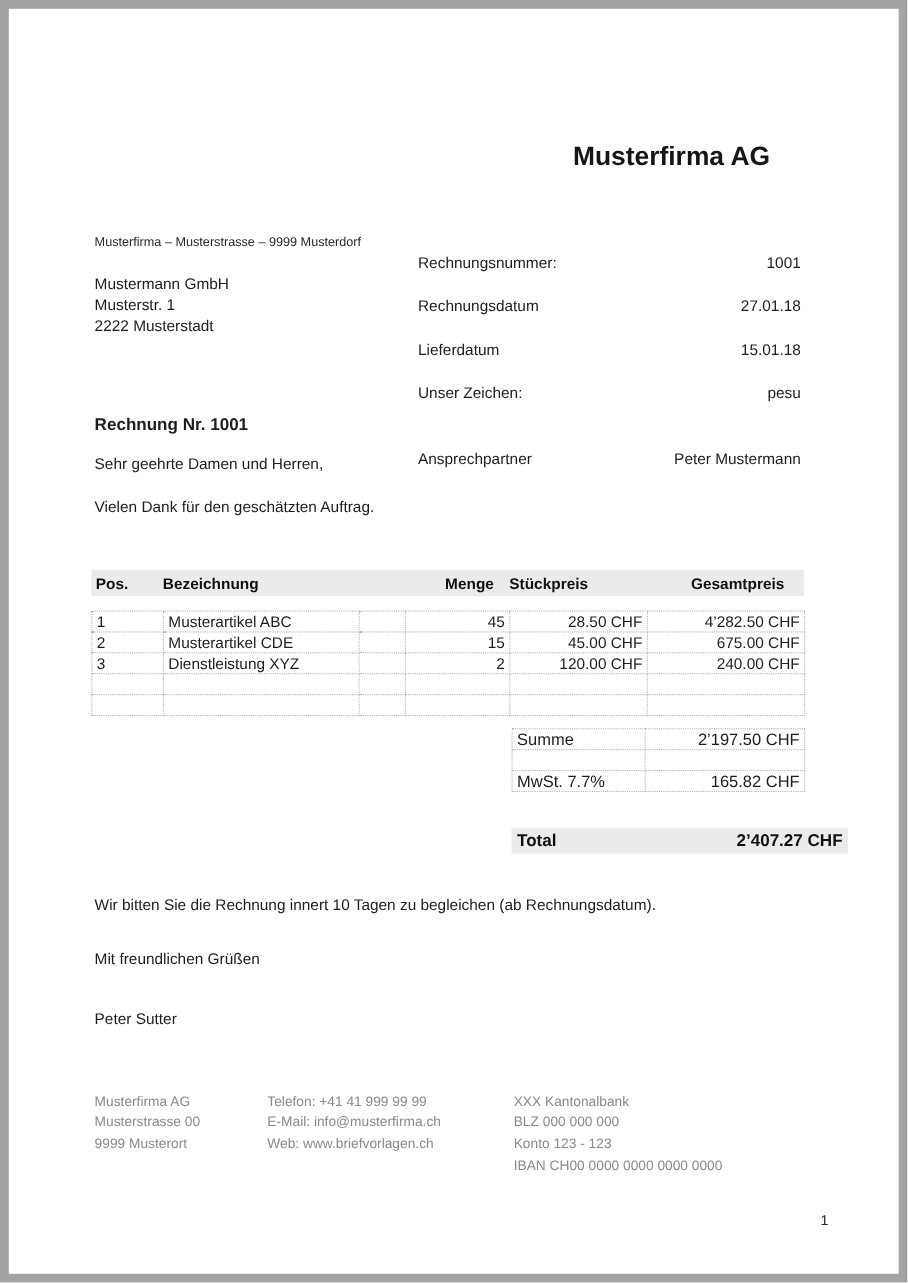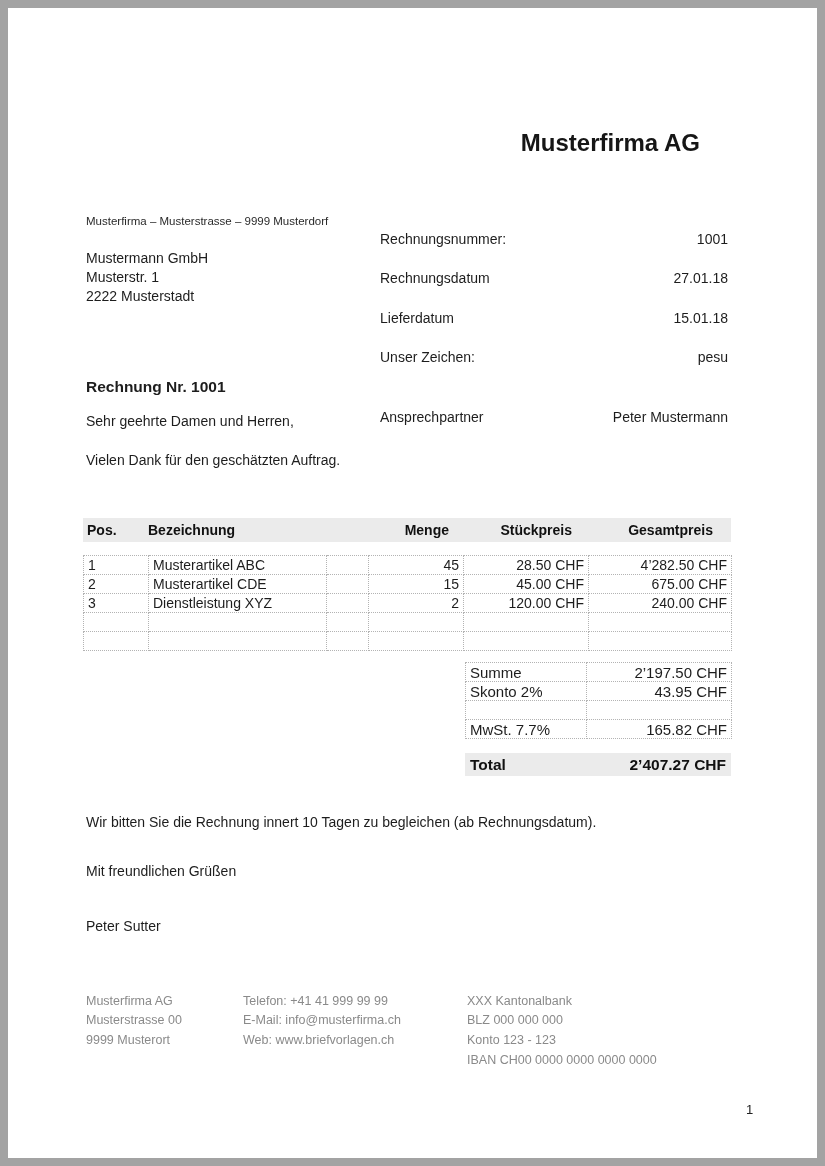--- a/index.html
+++ b/index.html
@@ -42,21 +42,21 @@
   
   .items-header {
     left: 75px; top: 510px; width: 648px; height: 24px;
     background: #ebebeb; display: flex; align-items: center;
     font-size: 14px; font-weight: bold; color: #111;
   }
   .ih-pos        { width: 65px;  padding-left: 4px; }
   .ih-name       { width: 178px; }
   .ih-spacer     { width: 42px; }
   .ih-qty        { width: 95px;  text-align: right; padding-right: 14px; }
-  .ih-unit       { width: 125px; text-align: right; padding-right: 16px; }
+  .ih-unit       { width: 125px; padding-right: 16px; }
   .ih-total      { width: 143px; text-align: right; padding-right: 18px; }
 
   
   .items-table {
     left: 75px; top: 547px;
     border-collapse: collapse; table-layout: fixed;
     width: 648px; font-size: 14px;
   }
   .items-table td {
     border: 1px dotted #b3b3b3;
@@ -72,21 +72,21 @@
     width: 266px; font-size: 15px;
   }
   .totals-table td {
     border: 1px dotted #b3b3b3;
     height: 19px; padding: 0 4px;
     white-space: nowrap;
   }
   .totals-table td.num { text-align: right; }
 
   .total-band {
-    left: 457px; top: 745px; width: 266px; height: 23px;
+    left: 457px; top: 745px; width: 306px; height: 23px;
     background: #ebebeb; display: flex; justify-content: space-between; align-items: center;
     padding: 0 5px; font-size: 15.5px; font-weight: bold; color: #111;
   }
 
   
   .footer-col { top: 984px; font-size: 12.5px; line-height: 19.4px; color: #8a8a8a; }
   .footer-col.c1 { left: 78px; }
   .footer-col.c2 { left: 235px; }
   .footer-col.c3 { left: 459px; }
   .footer-col .iban-line { margin-top: 1px; }
@@ -204,24 +204,20 @@
     <colgroup>
         <col style="width:121px">
         <col style="width:145px">
       </colgroup>
     <tbody>
       <tr>
         <td>Summe</td>
         <td class="num">2’197.50 CHF</td>
       </tr>
       <tr>
-        <td>Skonto 2%</td>
-        <td class="num">43.95 CHF</td>
-      </tr>
-      <tr>
         <td></td>
           <td></td>
       </tr>
       <tr>
         <td>MwSt. 7.7%</td>
         <td class="num">165.82 CHF</td>
       </tr>
     </tbody>
   </table>
 

